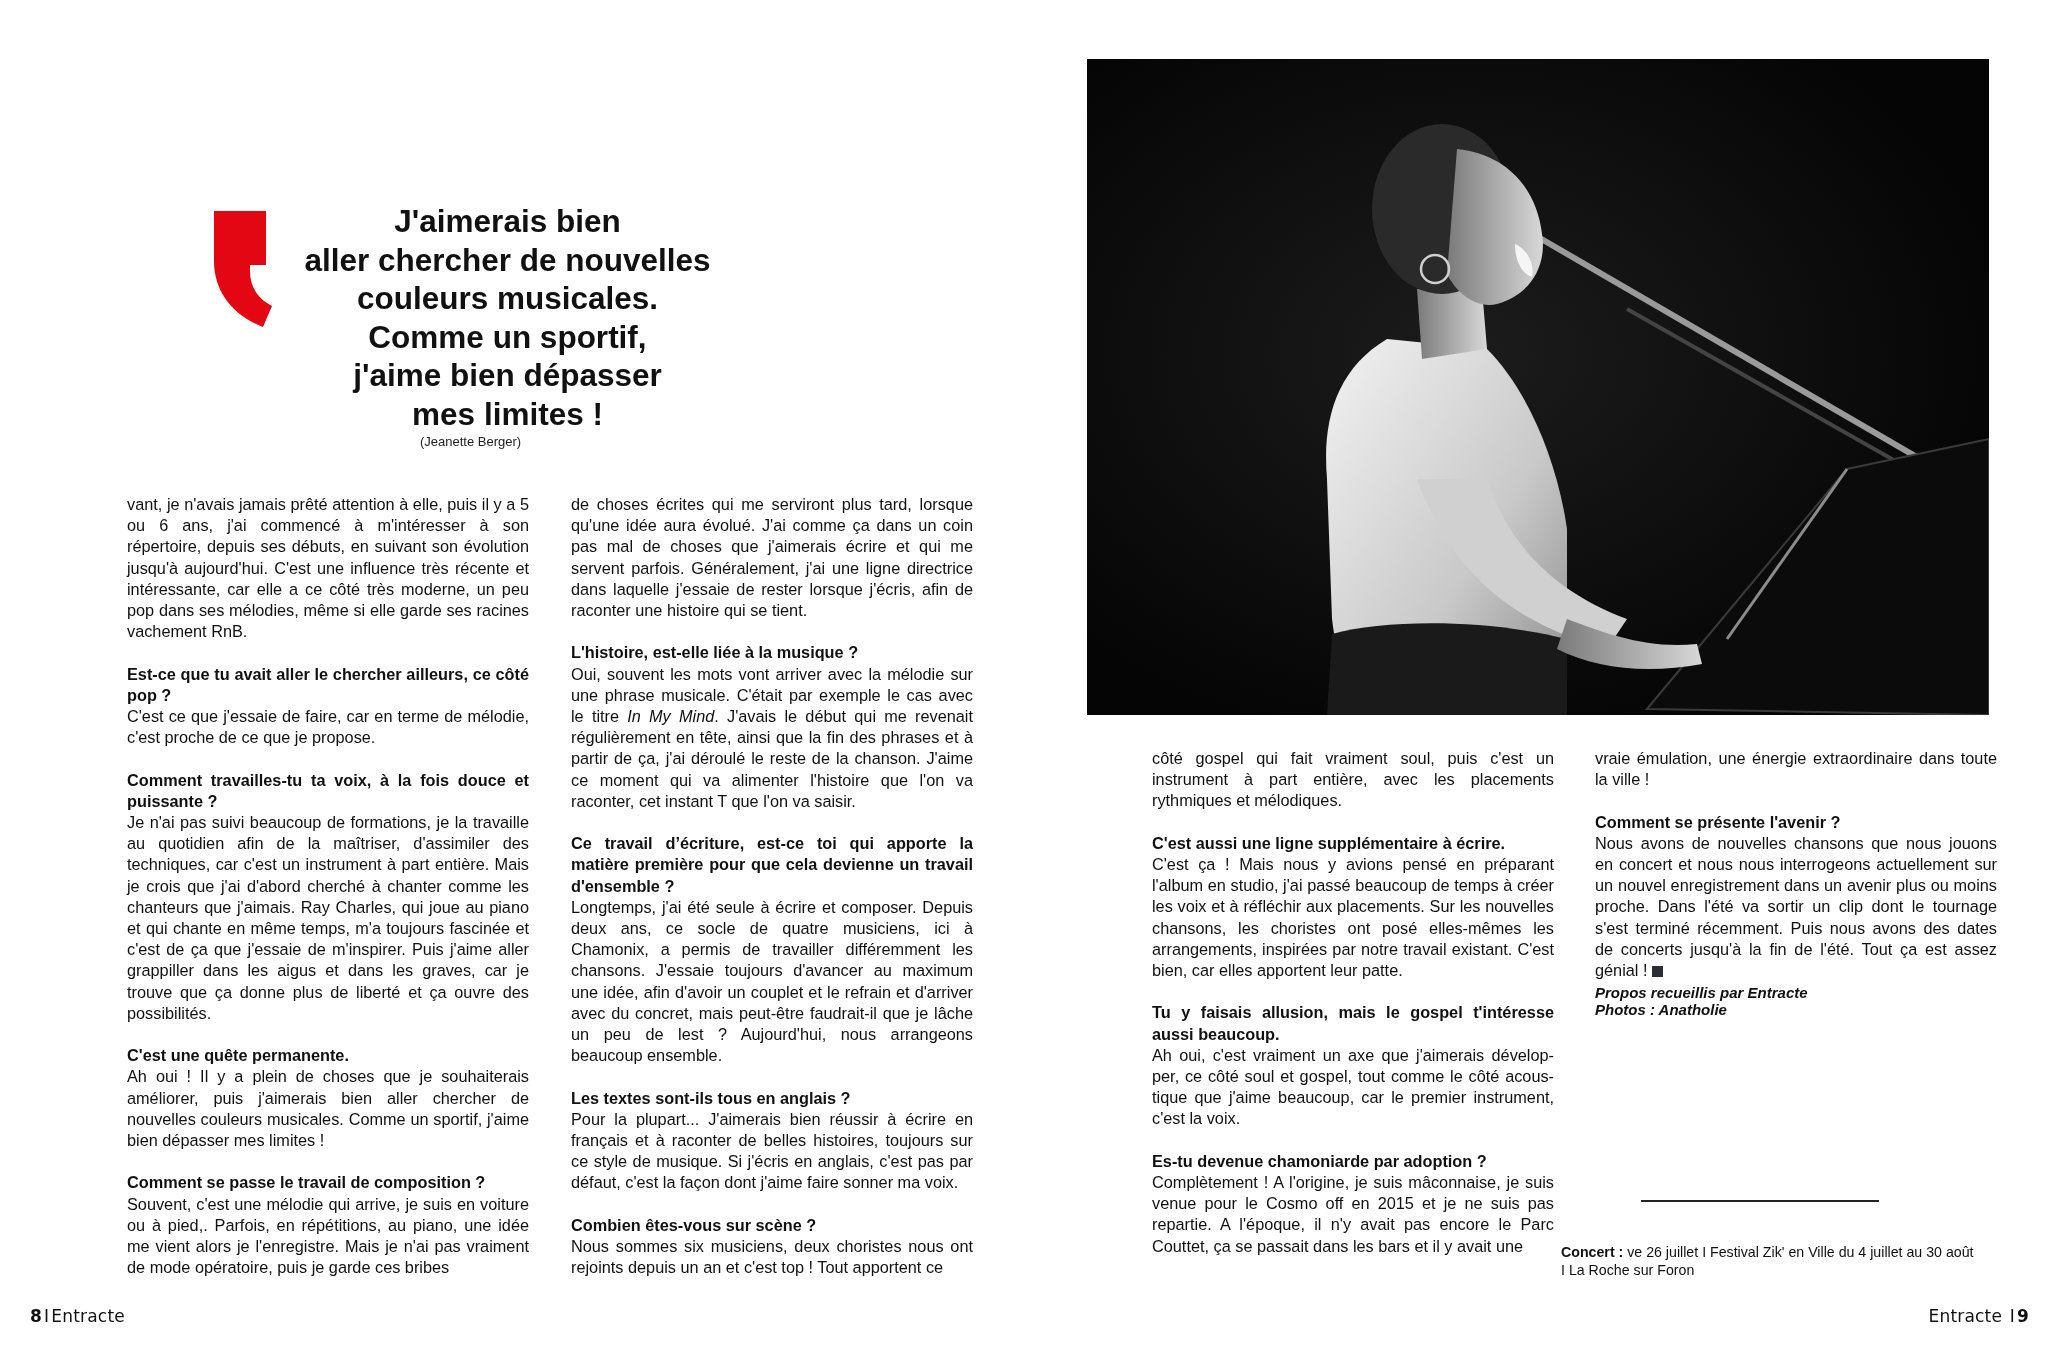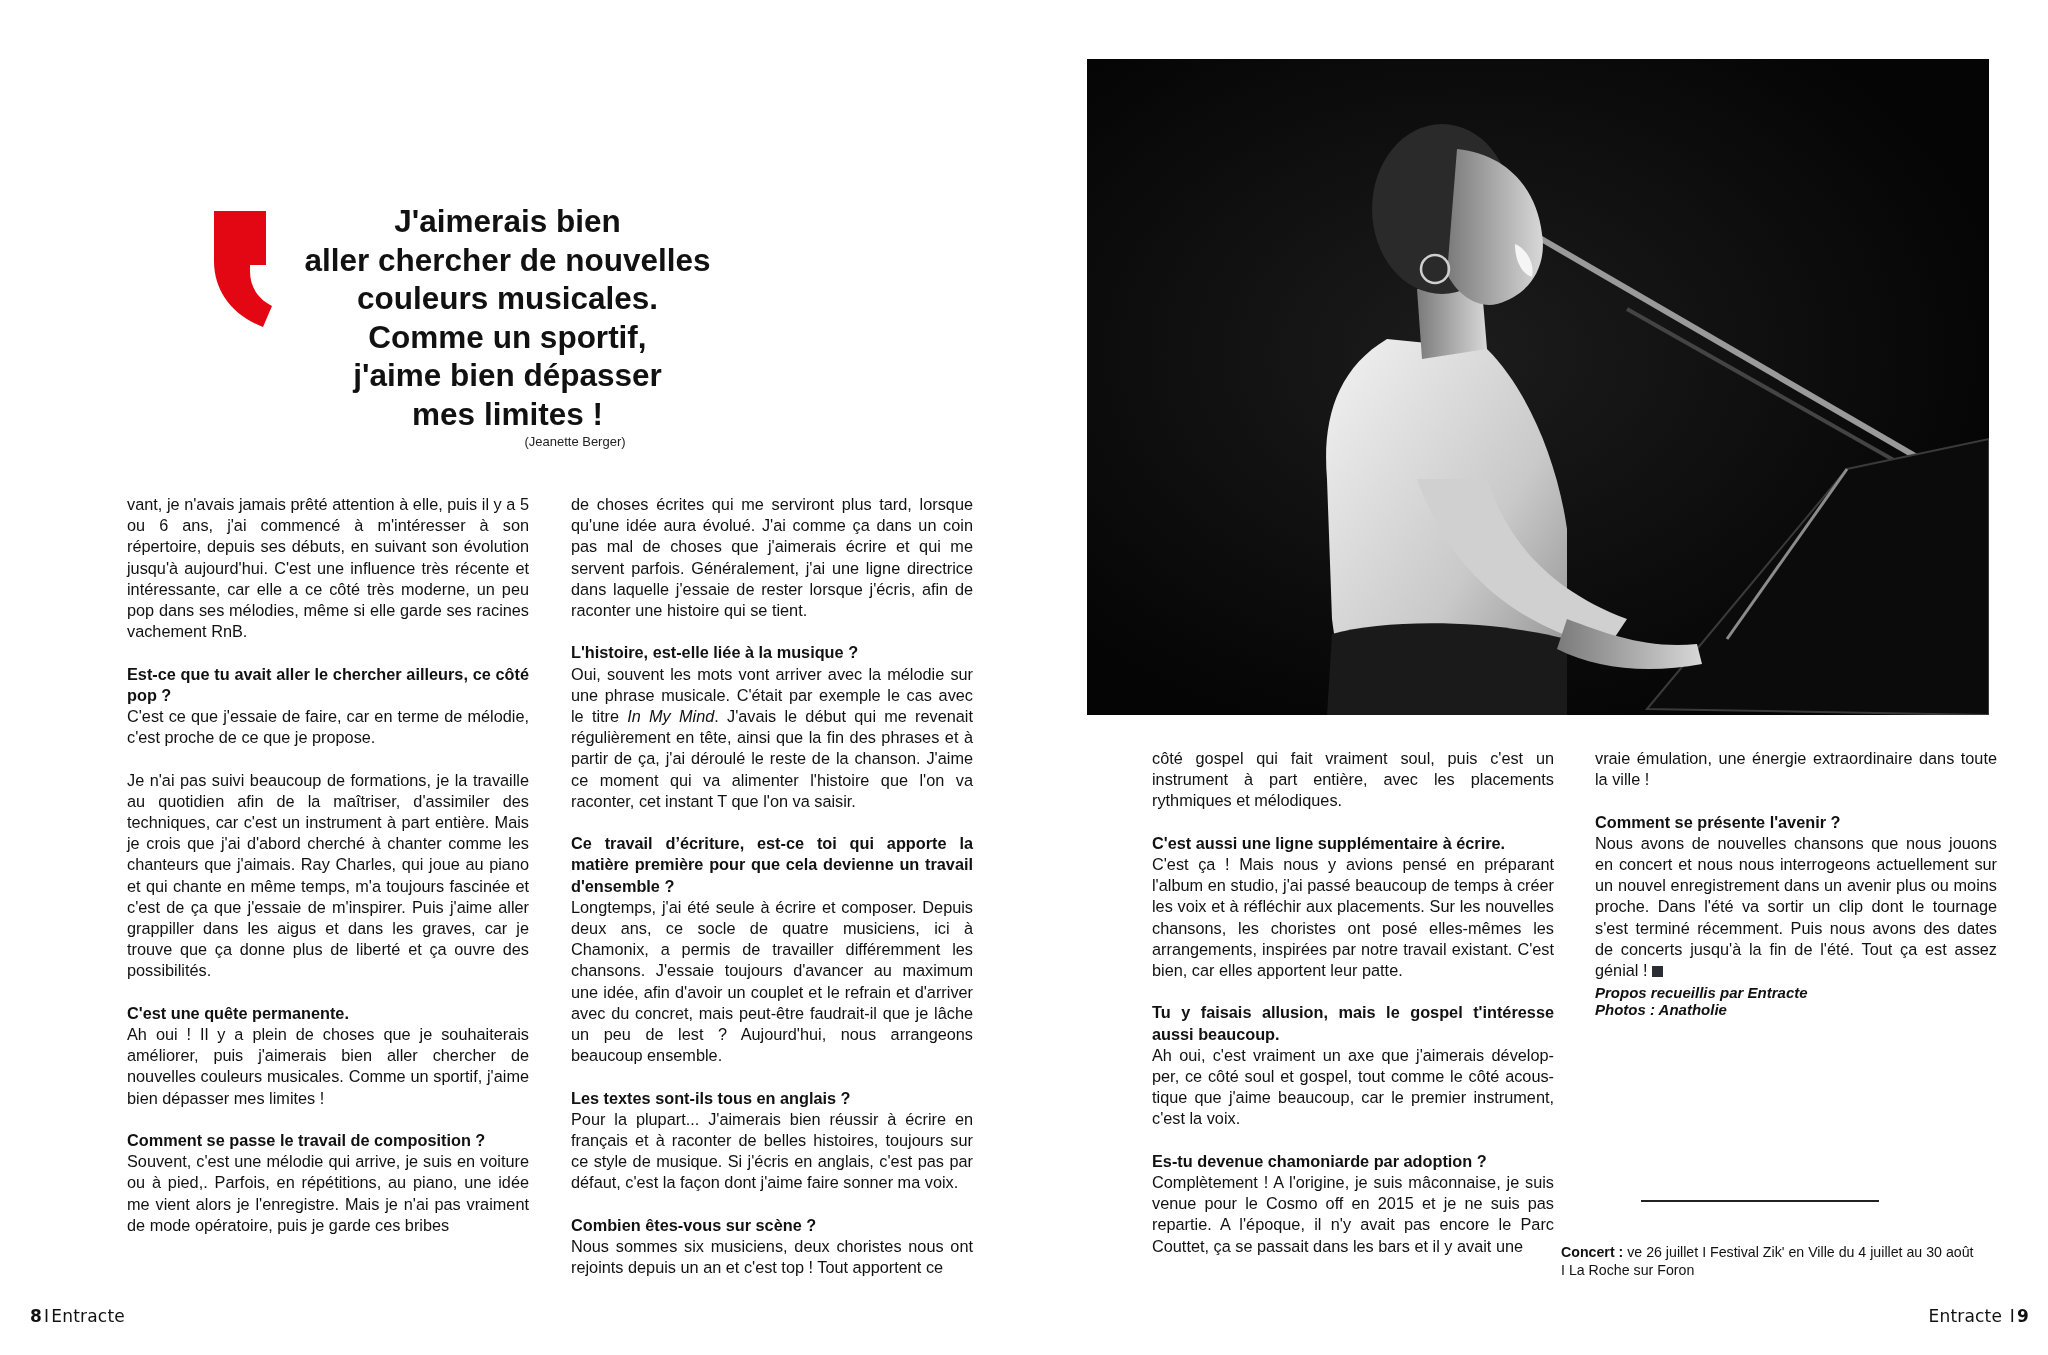--- a/index.html
+++ b/index.html
@@ -5,21 +5,21 @@
   html, body { margin: 0; padding: 0; background: #ffffff; }
   body { width: 2048px; height: 1355px; position: relative; overflow: hidden;
          font-family: "Liberation Sans", sans-serif; color: #111; }
   .spread { position: absolute; inset: 0; border-radius: 14px; }
 
   
   .quote-mark { position: absolute; left: 214px; top: 211px; width: 58px; height: 116px; }
   .pull-quote { position: absolute; left: 280px; top: 202px; width: 455px; text-align: center;
                 font-weight: bold; font-size: 31.5px; line-height: 38.5px; color: #111; }
   .pull-quote .line { display: block; white-space: nowrap; }
-  .quote-attr { position: absolute; left: 420px; top: 434px; width: 310px; text-align: center;
+  .quote-attr { position: absolute; left: 420px; top: 434px; width: 310px; text-align: left;
                 font-size: 13px; color: #222; }
 
   
   .col { position: absolute; width: 402px; font-size: 16.3px; line-height: 21.2px;
          text-align: justify; color: #111; margin-left: 36px; }
   .col p { margin: 0 0 21.2px 0; }
   .col .q { font-weight: bold; display: block; }
   .col .a { display: block; }
   .col-1 { left: 91px;  top: 494px; }
   .col-2 { left: 535px; top: 494px; }
@@ -72,20 +72,21 @@
 
   <div class="col col-1">
     <p>
       <span class="a">vant, je n'avais jamais prêté attention à elle, puis il y a 5 ou 6 ans, j'ai commencé à m'intéresser à son répertoire, depuis ses débuts, en suivant son évolution jusqu'à aujourd'hui. C'est une influence très récente et intéressante, car elle a ce côté très moderne, un peu pop dans ses mélodies, même si elle garde ses racines vachement RnB.</span>
     </p>
     <p>
       <span class="q">Est-ce que tu avait aller le chercher ailleurs, ce côté pop ?</span>
       <span class="a">C'est ce que j'essaie de faire, car en terme de mélodie, c'est proche de ce que je propose.</span>
     </p>
     <p>
+      <span class="q">Comment travailles-tu ta voix, à la fois douce et puissante ?</span>
       <span class="a">Je n'ai pas suivi beaucoup de formations, je la travaille au quotidien afin de la maîtriser, d'assimiler des techniques, car c'est un instrument à part entière. Mais je crois que j'ai d'abord cherché à chanter comme les chanteurs que j'aimais. Ray Charles, qui joue au piano et qui chante en même temps, m'a toujours fascinée et c'est de ça que j'essaie de m'inspirer. Puis j'aime aller grappiller dans les aigus et dans les graves, car je trouve que ça donne plus de liberté et ça ouvre des possibilités.</span>
     </p>
     <p>
       <span class="q">C'est une quête permanente.</span>
       <span class="a">Ah oui ! Il y a plein de choses que je souhaiterais améliorer, puis j'aimerais bien aller chercher de nouvelles couleurs musicales. Comme un sportif, j'aime bien dépasser mes limites !</span>
     </p>
     <p>
       <span class="q">Comment se passe le travail de composition ?</span>
       <span class="a">Souvent, c'est une mélodie qui arrive, je suis en voiture ou à pied,. Parfois, en répétitions, au piano, une idée me vient alors je l'enregistre. Mais je n'ai pas vraiment de mode opératoire, puis je garde ces bribes</span>
     </p>

